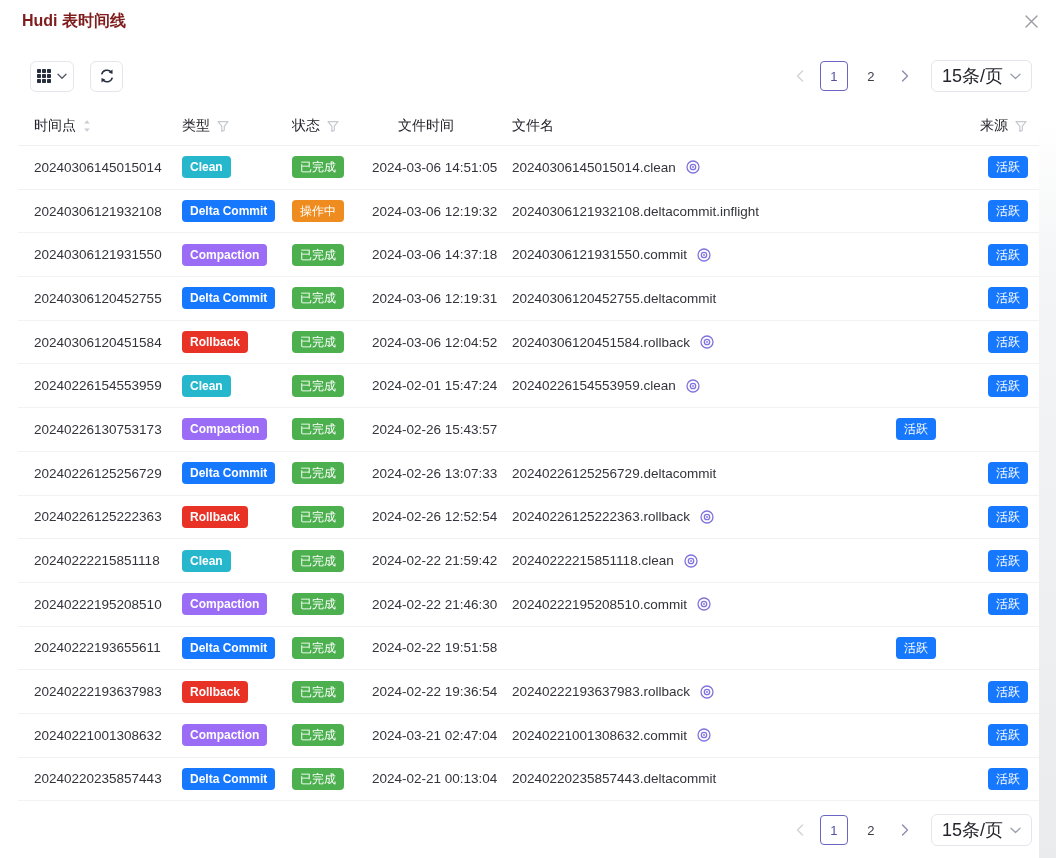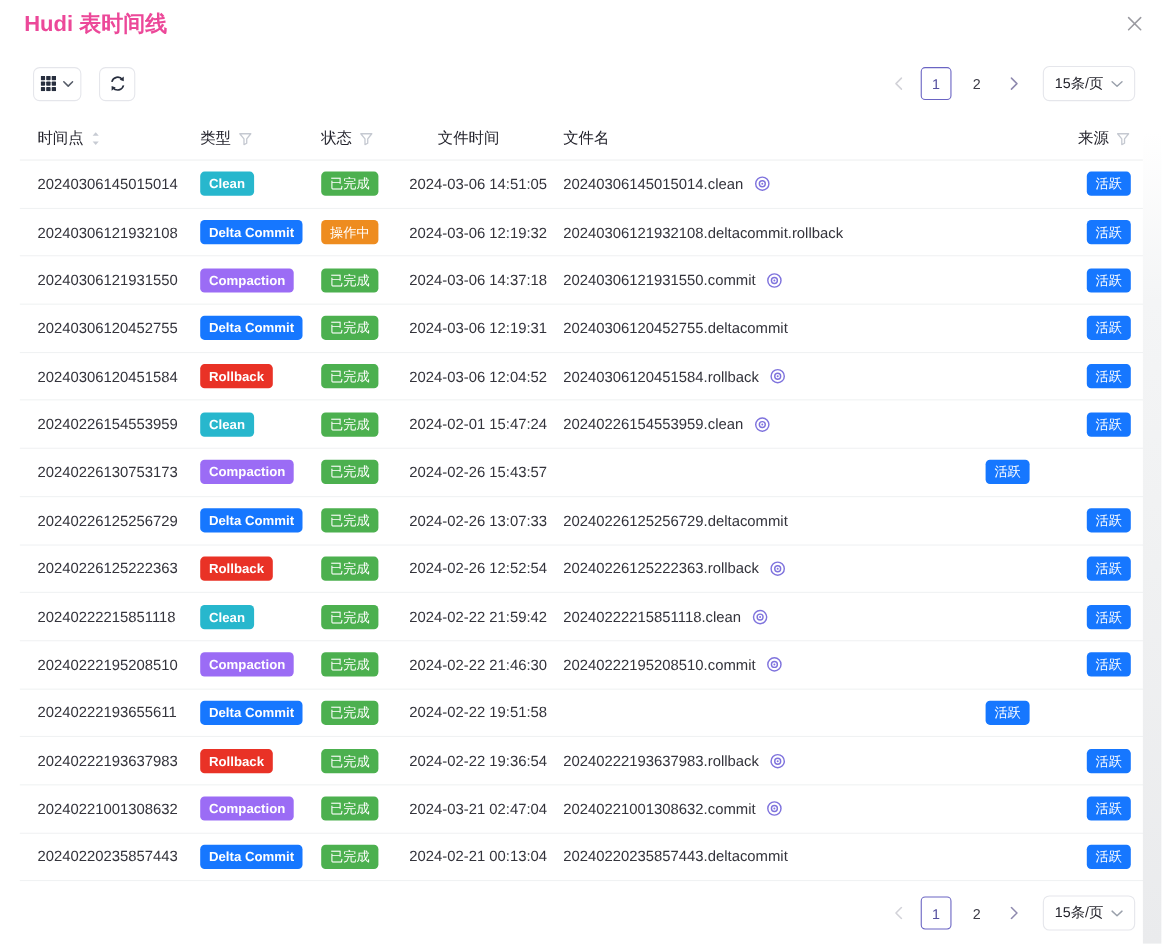--- a/index.html
+++ b/index.html
@@ -7,38 +7,38 @@
   body {
     font-family:"Liberation Sans","DejaVu Sans",sans-serif;
     background:#ffffff; color:#32323b; position:relative;
   }
   .edge-shade {
     position:absolute; top:0; right:0; width:17px; height:858px; pointer-events:none;
     background:linear-gradient(180deg,#ffffff 0%,#ffffff 14%,#f4f5f6 32%,#f0f1f2 60%,#eaebed 100%);
   }
   
   .modal-header { height:42px; display:flex; align-items:center; padding:0 22px; position:relative; }
-  .modal-title { font-size:20px; font-weight:700; color:#ec4899; }
+  .modal-title { font-size:16px; font-weight:700; color:#7f1d1d; }
   .close-btn { position:absolute; right:16px; top:12px; width:18px; height:18px;
     display:flex; align-items:center; justify-content:center; cursor:pointer; }
   
   .toolbar { margin:18px 24px 0 30px; height:32px; display:flex; align-items:center; justify-content:space-between; }
   .toolbar-left { display:flex; gap:16px; }
   .tool-btn { height:31px; background:#fff; border:1px solid #e5e6eb; border-radius:6px;
     display:flex; align-items:center; justify-content:center; gap:6px; cursor:pointer; }
   .btn-grid { width:44px; } .btn-refresh { width:33px; }
   
   .pagination { display:flex; align-items:center; gap:9px; }
   .pg-arrow { width:22px; height:30px; display:flex; align-items:center; justify-content:center; cursor:pointer; }
   .pg-num { min-width:28px; height:30px; display:flex; align-items:center; justify-content:center;
     font-size:13px; color:#3c3c46; border-radius:4px; cursor:pointer; background:#fff; }
   .pg-num.active { border:1px solid #6a64c3; color:#55509f; }
   .page-size { height:32px; min-width:84px; border:1px solid #e5e6eb; border-radius:6px; background:#fff;
     display:flex; align-items:center; justify-content:center; gap:7px; padding:0 10px;
-    font-size:13px; color:#24242c; cursor:pointer; margin-left:6px; }
+    font-size:18px; color:#24242c; cursor:pointer; margin-left:6px; }
   
   .table { margin:14px 16px 0 18px; }
   .thead-row, .trow { display:grid; grid-template-columns:164px 110px 80px 140px 1fr 92px; align-items:center; }
   .thead-row { height:40px; border-bottom:1px solid #eef0f1; }
   .th { font-size:14px; font-weight:500; color:#23232c; display:flex; align-items:center; gap:6px; }
   .th.c1 { padding-left:16px; }
   .th.c4 { padding-left:26px; }
   .th.c6 { justify-content:flex-end; padding-right:12px; }
   .trow { height:43.7px; border-bottom:1px solid #f0f2f3; }
   .cell { font-size:13.5px; color:#33333b; white-space:nowrap; }
@@ -206,21 +206,21 @@
         <div class="trow">
       <div class="cell c1">20240306121932108</div>
       <div class="cell c2">
         <span class="badge type-badge" style="background: rgb(22, 119, 255);">Delta Commit</span>
       </div>
       <div class="cell c3">
         <span class="badge status-badge" style="background: rgb(238, 140, 31);">操作中</span>
       </div>
       <div class="cell c4">2024-03-06 12:19:32</div>
       <div class="cell c5">
-        <span>20240306121932108.deltacommit.rollback</span>
+        <span>20240306121932108.deltacommit.inflight</span>
 
       </div>
       <div class="cell c6">
         <span class="badge source-badge" style="background: rgb(22, 119, 255);">活跃</span>
       </div>
     </div>
         <div class="trow">
       <div class="cell c1">20240306121931550</div>
       <div class="cell c2">
         <span class="badge type-badge" style="background: rgb(155, 108, 245);">Compaction</span>

